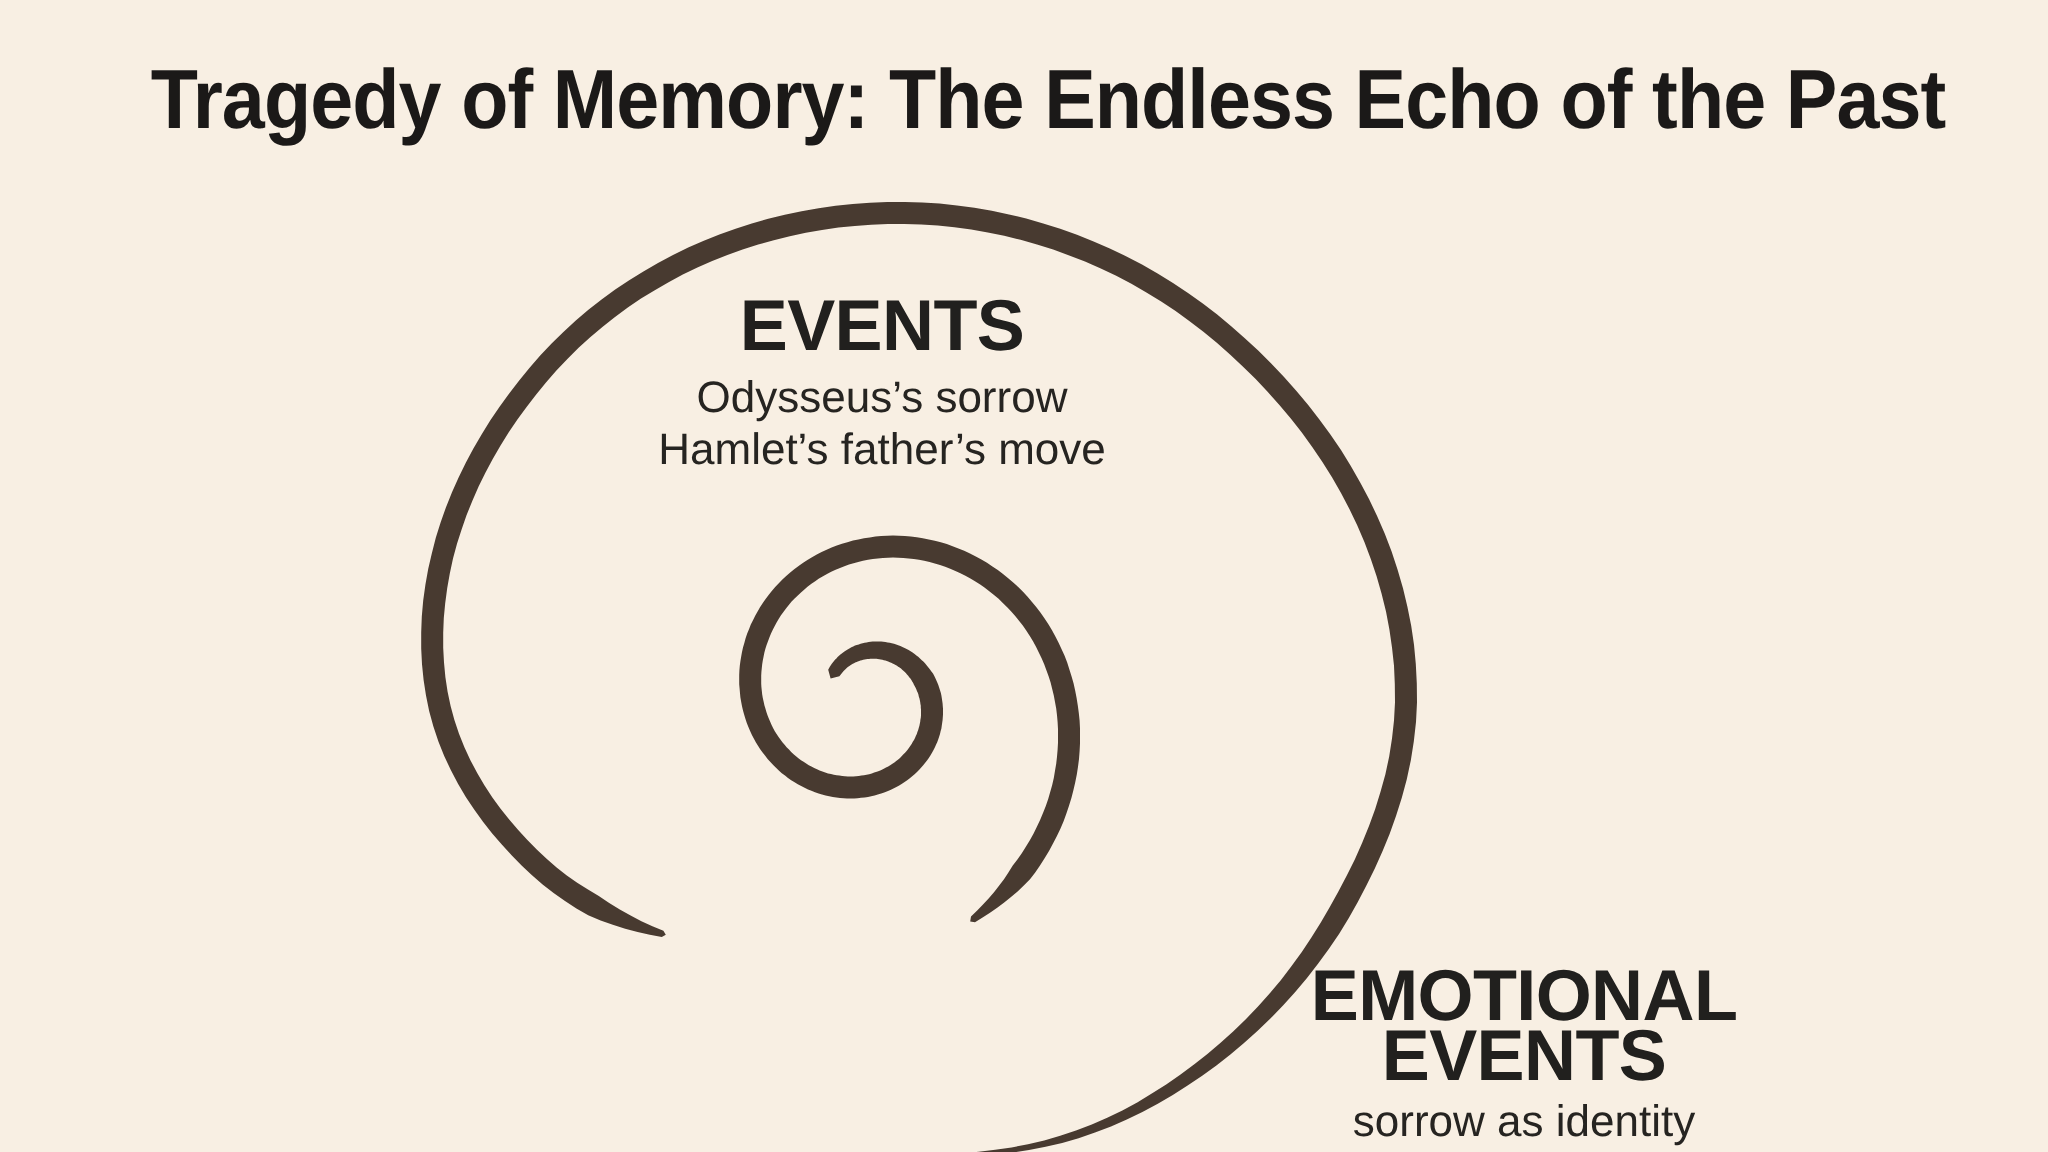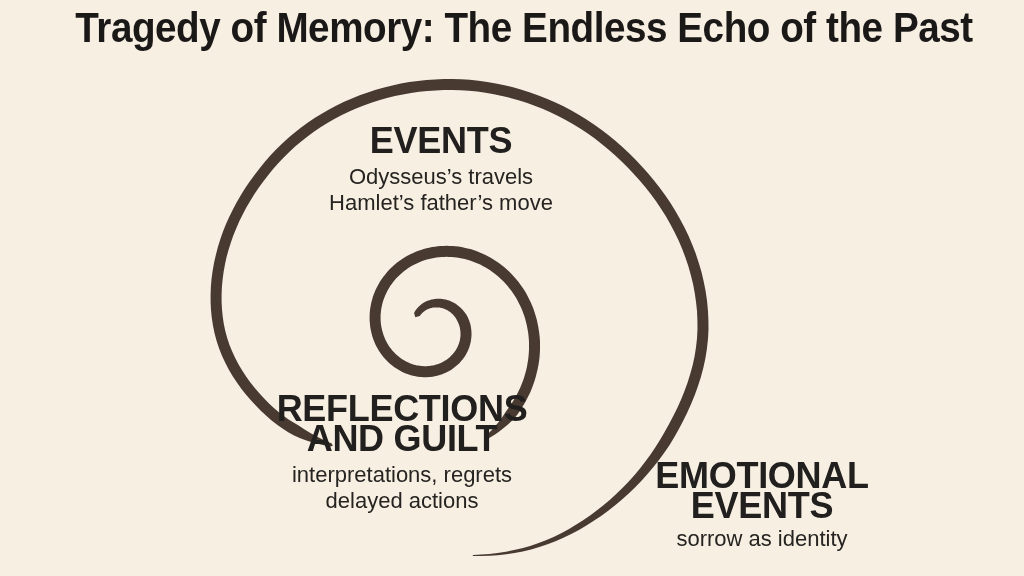--- a/index.html
+++ b/index.html
@@ -4,21 +4,21 @@
 <style>
   :root{
     --bg:#f8efe3; --spiral:#483a30; --title:#1b1918; --label:#21201e; --detail:#262421;
   }
   html,body{margin:0;padding:0;}
   body{
     width:1024px;height:576px;overflow:hidden;
     background:var(--bg);
     font-family:"Liberation Sans", sans-serif;
   }
-  .canvas{position:relative;width:1024px;height:428px;}
+  .canvas{position:relative;width:1024px;height:428px;margin-top:22px;}
   svg.spiral-svg{position:absolute;left:0;top:0;width:1024px;height:576px;}
   .title{
     position:absolute;left:524px;top:2px;transform:translateX(-50%);
     white-space:nowrap;font-weight:700;font-size:42px;line-height:52px;
     color:var(--title);
   }
   .title .condense{display:inline-block;transform:scaleX(0.92);transform-origin:center;letter-spacing:-0.5px;}
   .stage{position:absolute;transform:translateX(-50%);text-align:center;}
   .stage .lbl{
     font-weight:700;font-size:36px;line-height:30px;letter-spacing:-0.3px;
@@ -45,33 +45,25 @@
     <path id="spiral-inner" d="M415.3 317.3L419.7 316.1L420.1 315.6L420.5 315.1L420.9 314.6L421.3 314.1L421.7 313.6L422.2 313.1L422.6 312.7L423.1 312.2L423.6 311.8L424.1 311.4L424.7 311.0L425.2 310.6L425.8 310.3L426.4 309.9L427.0 309.6L427.6 309.3L428.3 309.0L428.9 308.8L429.6 308.5L430.2 308.3L430.9 308.1L431.6 307.9L432.3 307.8L433.0 307.6L433.7 307.5L434.5 307.5L435.2 307.4L435.9 307.4L436.7 307.4L437.4 307.4L438.2 307.4L438.9 307.5L439.7 307.6L440.4 307.7L441.2 307.9L441.9 308.1L442.7 308.3L443.4 308.5L444.1 308.8L444.9 309.1L445.6 309.4L446.3 309.7L447.1 310.1L447.8 310.5L448.5 310.9L449.1 311.4L449.8 311.8L450.5 312.3L451.1 312.9L451.7 313.4L452.4 314.0L453.0 314.6L453.5 315.2L454.1 315.9L454.6 316.6L455.2 317.3L455.7 318.0L456.1 318.7L456.6 319.5L456.9 320.3L457.4 321.1L457.8 321.9L458.2 322.7L458.5 323.6L458.9 324.4L459.2 325.3L459.4 326.2L459.7 327.1L459.9 328.0L460.1 329.0L460.2 329.9L460.4 330.9L460.4 331.9L460.5 332.8L460.5 333.8L460.5 334.8L460.5 335.8L460.4 336.9L460.2 337.9L460.1 338.9L459.9 339.9L459.7 340.9L459.4 341.9L459.1 343.0L458.7 344.0L458.4 345.0L457.9 346.0L457.5 347.0L457.0 348.0L456.4 348.9L455.9 349.9L455.3 350.8L454.6 351.8L453.9 352.7L453.2 353.6L452.4 354.5L451.6 355.3L450.8 356.1L450.0 357.0L449.1 357.7L448.1 358.5L447.2 359.2L446.2 359.9L445.1 360.6L444.1 361.2L443.0 361.8L441.9 362.4L440.7 363.0L439.5 363.5L438.4 363.9L437.1 364.3L435.9 364.7L434.6 365.1L433.3 365.4L432.0 365.6L430.7 365.8L429.4 366.0L428.0 366.1L426.7 366.2L425.3 366.2L423.9 366.2L422.5 366.1L421.1 366.0L419.7 365.8L418.3 365.6L416.9 365.4L415.5 365.0L414.0 364.7L412.6 364.2L411.2 363.8L409.8 363.2L408.5 362.6L407.1 362.0L405.7 361.3L404.4 360.6L403.1 359.8L401.8 358.9L400.5 358.1L399.2 357.1L398.0 356.1L396.8 355.1L395.6 354.0L394.5 352.8L393.3 351.6L392.3 350.4L391.2 349.1L390.2 347.8L389.2 346.4L388.3 345.0L387.4 343.6L386.6 342.1L385.8 340.5L385.1 338.9L384.4 337.3L383.8 335.7L383.2 334.0L382.7 332.3L382.2 330.6L381.8 328.8L381.4 327.0L381.1 325.2L380.9 323.4L380.7 321.5L380.6 319.7L380.6 317.8L380.6 315.9L380.7 314.0L380.9 312.0L381.1 310.1L381.4 308.2L381.8 306.3L382.2 304.3L382.7 302.4L383.3 300.5L384.0 298.6L384.7 296.7L385.5 294.8L386.4 292.9L387.3 291.1L388.3 289.2L389.4 287.4L390.5 285.6L391.8 283.9L393.0 282.2L394.4 280.5L395.8 278.8L397.3 277.2L398.9 275.7L400.5 274.2L402.2 272.7L403.9 271.3L405.7 269.9L407.6 268.6L409.5 267.3L411.5 266.1L413.5 265.0L415.6 263.9L417.8 262.9L420.0 262.0L422.2 261.1L424.5 260.3L426.8 259.6L429.1 259.0L431.5 258.4L434.0 257.9L436.4 257.5L438.9 257.2L441.4 257.0L444.0 256.9L446.5 256.8L449.1 256.9L451.7 257.0L454.3 257.2L456.9 257.5L459.5 257.9L462.1 258.4L464.8 259.0L467.4 259.7L470.0 260.5L472.6 261.4L475.1 262.4L477.7 263.5L480.2 264.6L482.7 265.9L485.2 267.3L487.7 268.7L490.1 270.3L492.4 271.9L494.8 273.7L497.0 275.5L499.3 277.4L501.4 279.5L503.6 281.6L505.6 283.8L507.6 286.0L509.5 288.4L511.4 290.8L513.2 293.4L514.9 296.0L516.5 298.6L518.0 301.4L519.4 304.2L520.8 307.1L522.1 310.1L523.2 313.1L524.3 316.1L525.3 319.3L526.1 322.5L526.9 325.7L527.5 329.0L528.1 332.3L528.5 335.6L528.8 339.0L529.0 342.5L529.0 345.9L529.0 349.4L528.8 352.9L528.5 356.4L528.1 359.9L527.5 363.4L526.9 367.0L526.1 370.5L525.1 374.0L524.1 377.5L522.9 381.0L521.5 384.5L520.1 387.9L518.5 391.3L516.8 394.7L515.0 398.0L513.0 401.3L510.9 404.6L508.7 407.8L506.3 410.9L504.2 414.3L502.0 417.6L499.6 420.8L497.0 424.1L494.3 427.2L491.5 430.3L488.6 433.3L485.5 436.3L485.1 438.7L487.5 439.1L491.3 436.8L495.0 434.4L498.6 431.9L502.1 429.3L505.5 426.5L508.8 423.7L511.9 420.7L515.0 417.6L517.6 414.2L520.0 410.7L522.3 407.1L524.5 403.5L526.5 399.8L528.4 396.1L530.2 392.4L531.8 388.6L533.2 384.7L534.5 380.9L535.7 377.0L536.7 373.1L537.6 369.2L538.4 365.3L539.0 361.4L539.5 357.5L539.8 353.6L540.0 349.7L540.0 345.9L540.0 342.1L539.8 338.2L539.4 334.5L538.9 330.7L538.3 327.0L537.6 323.4L536.8 319.8L535.8 316.2L534.7 312.7L533.6 309.3L532.3 305.9L530.8 302.6L529.3 299.4L527.7 296.2L526.0 293.1L524.2 290.1L522.3 287.2L520.3 284.4L518.2 281.6L516.0 279.0L513.8 276.4L511.5 273.9L509.1 271.5L506.6 269.3L504.1 267.1L501.5 265.0L498.9 263.0L496.2 261.2L493.5 259.4L490.7 257.7L487.9 256.2L485.0 254.7L482.1 253.4L479.2 252.2L476.3 251.1L473.4 250.0L470.4 249.1L467.4 248.4L464.4 247.7L461.4 247.1L458.4 246.6L455.4 246.3L452.4 246.0L449.5 245.9L446.5 245.8L443.6 245.9L440.6 246.0L437.7 246.3L434.9 246.7L432.0 247.1L429.2 247.7L426.5 248.3L423.7 249.1L421.0 249.9L418.4 250.8L415.8 251.8L413.3 252.9L410.8 254.0L408.4 255.3L406.0 256.6L403.7 258.0L401.4 259.5L399.3 261.0L397.1 262.6L395.1 264.3L393.1 266.0L391.2 267.8L389.4 269.6L387.6 271.5L386.0 273.4L384.4 275.4L382.8 277.5L381.4 279.5L380.0 281.6L378.8 283.8L377.6 285.9L376.5 288.1L375.4 290.3L374.5 292.6L373.6 294.8L372.8 297.1L372.2 299.4L371.5 301.7L371.0 304.0L370.6 306.3L370.2 308.6L369.9 310.9L369.7 313.2L369.6 315.5L369.6 317.8L369.6 320.1L369.8 322.3L370.0 324.6L370.2 326.8L370.6 329.0L371.0 331.1L371.5 333.3L372.1 335.4L372.7 337.4L373.4 339.5L374.2 341.5L375.0 343.4L375.9 345.4L376.9 347.2L377.9 349.1L379.0 350.9L380.1 352.6L381.3 354.3L382.6 355.9L383.8 357.5L385.2 359.0L386.6 360.5L388.0 361.9L389.4 363.3L390.9 364.6L392.5 365.8L394.0 367.0L395.6 368.1L397.3 369.1L398.9 370.1L400.6 371.0L402.3 371.9L404.0 372.7L405.7 373.4L407.5 374.1L409.3 374.7L411.0 375.2L412.8 375.7L414.6 376.1L416.4 376.5L418.2 376.7L420.0 377.0L421.8 377.1L423.5 377.2L425.3 377.2L427.1 377.2L428.8 377.1L430.5 376.9L432.3 376.7L434.0 376.5L435.6 376.1L437.3 375.7L438.9 375.3L440.6 374.8L442.1 374.2L443.7 373.6L445.2 373.0L446.7 372.3L448.2 371.5L449.6 370.8L451.0 369.9L452.3 369.0L453.6 368.1L454.9 367.1L456.1 366.1L457.3 365.1L458.5 364.0L459.6 362.9L460.6 361.8L461.6 360.6L462.6 359.4L463.5 358.2L464.4 357.0L465.2 355.7L466.0 354.4L466.7 353.1L467.4 351.8L468.0 350.4L468.6 349.1L469.1 347.7L469.6 346.3L470.0 345.0L470.3 343.6L470.7 342.2L470.9 340.8L471.1 339.4L471.3 338.0L471.4 336.6L471.5 335.2L471.5 333.8L471.5 332.4L471.4 331.1L471.3 329.7L471.1 328.4L470.9 327.0L470.7 325.7L470.4 324.4L470.0 323.1L469.6 321.9L469.2 320.6L468.7 319.4L468.2 318.2L467.7 317.1L467.1 315.9L466.5 314.8L465.7 313.8L465.0 312.7L464.2 311.7L463.4 310.8L462.6 309.8L461.8 308.9L460.9 308.1L460.0 307.2L459.1 306.4L458.2 305.7L457.3 305.0L456.3 304.3L455.3 303.6L454.3 303.0L453.3 302.5L452.3 302.0L451.2 301.5L450.2 301.0L449.1 300.6L448.1 300.3L447.0 299.9L445.9 299.6L444.9 299.4L443.8 299.2L442.7 299.0L441.6 298.9L440.6 298.8L439.5 298.7L438.4 298.7L437.4 298.7L436.3 298.8L435.3 298.9L434.3 299.0L433.3 299.2L432.3 299.4L431.3 299.6L430.3 299.9L429.4 300.2L428.4 300.5L427.5 300.8L426.6 301.2L425.7 301.6L424.9 302.1L424.0 302.6L423.2 303.1L422.4 303.6L421.7 304.1L420.9 304.7L420.2 305.3L419.5 305.9L418.8 306.5L418.2 307.2L417.6 307.8L417.0 308.5L416.4 309.2L415.9 309.9L415.4 310.6L414.9 311.4L414.5 312.1L414.1 312.9Z" fill="#483a30"></path>
   </svg>
 
   <div class="title">
     <span class="condense">Tragedy of Memory: The Endless Echo of the Past</span>
   </div>
 
   <div class="stage" id="stage-events">
     <div class="lbl">EVENTS</div>
     <div class="details">
-      <div class="dtl">Odysseus’s travels</div>
+      <div class="dtl">Odysseus’s sorrow</div>
       <div class="dtl">Hamlet’s father’s move</div>
     </div>
   </div>
 
-  <div class="stage" id="stage-reflections">
-    <div class="lbl">REFLECTIONS</div>
-    <div class="lbl">AND GUILT</div>
-    <div class="details">
-      <div class="dtl">interpretations, regrets</div>
-      <div class="dtl">delayed actions</div>
-    </div>
-  </div>
 
   <div class="stage" id="stage-emotional">
     <div class="lbl">EMOTIONAL</div>
     <div class="lbl">EVENTS</div>
     <div class="details">
       <div class="dtl">sorrow as identity</div>
     </div>
   </div>
 
 </div>

